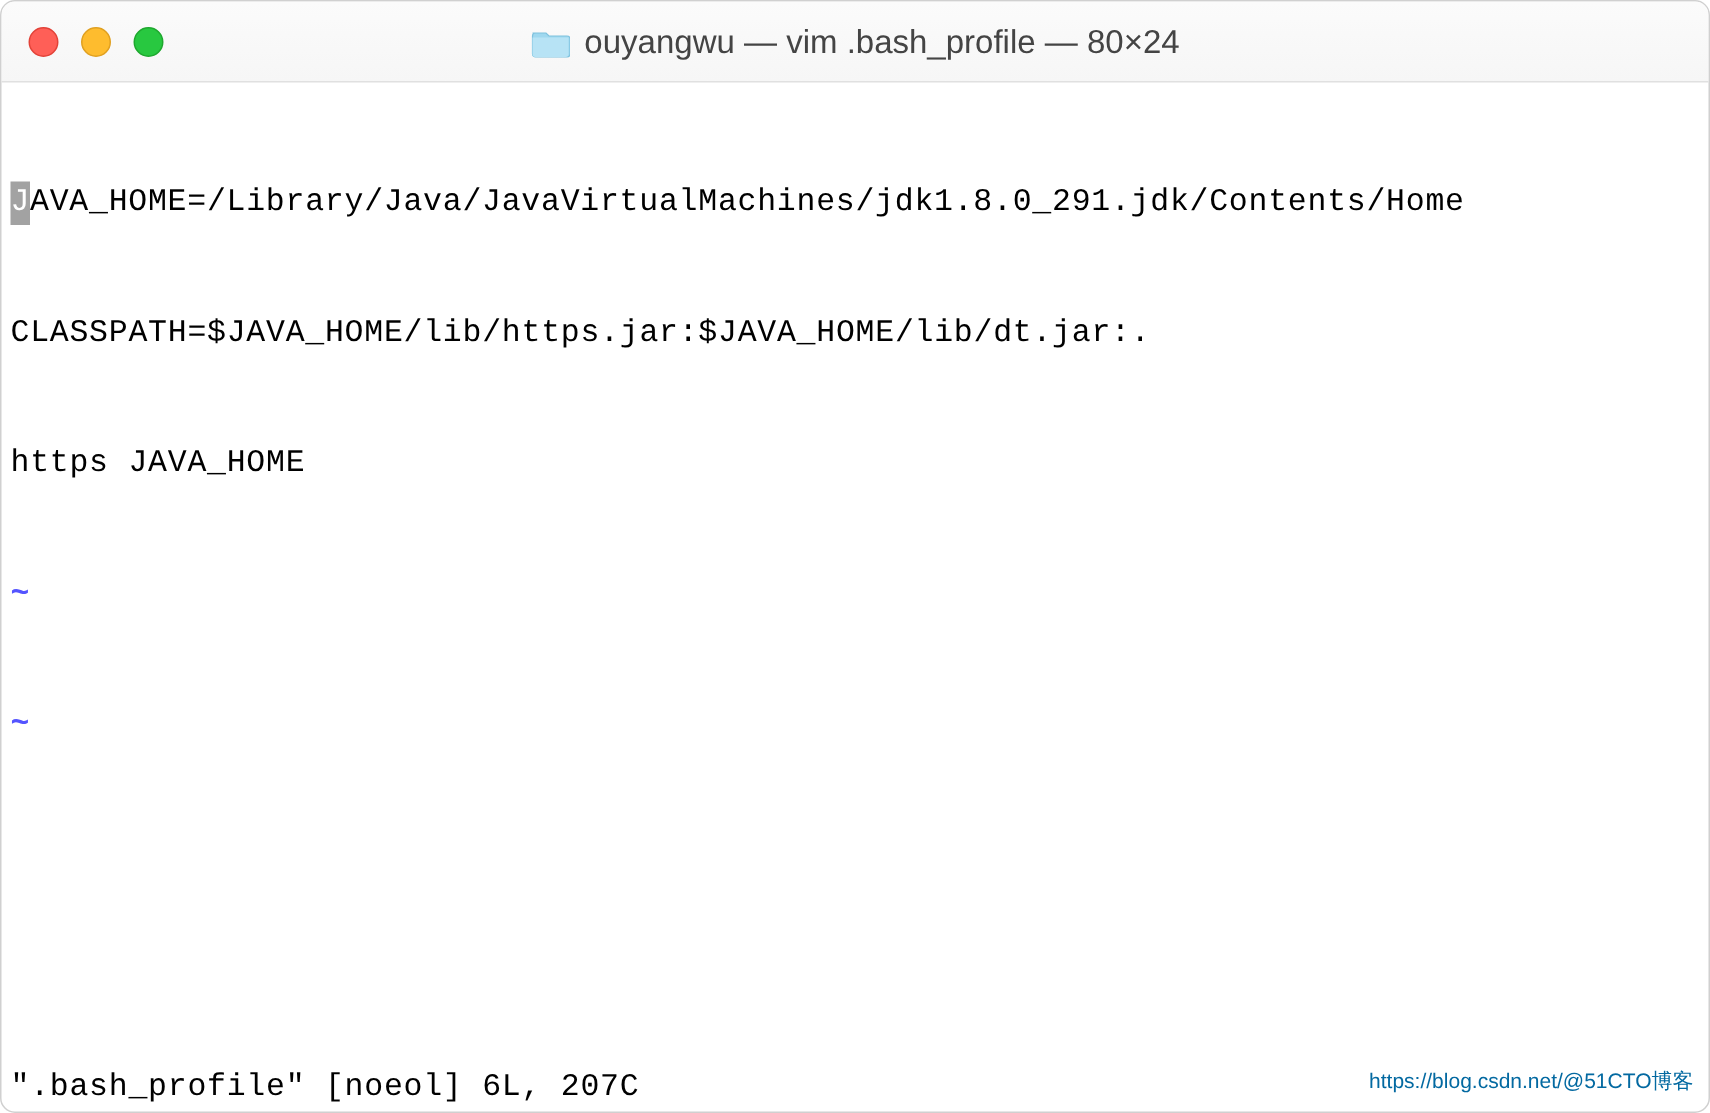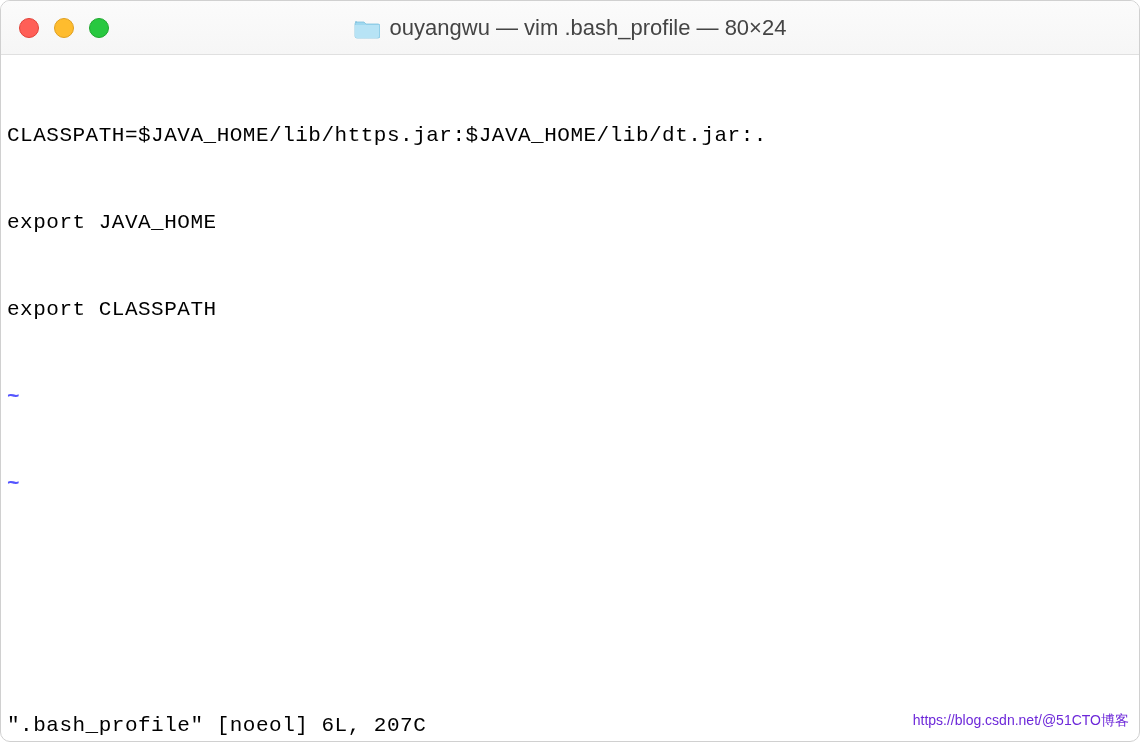--- a/index.html
+++ b/index.html
@@ -101,21 +101,21 @@
       left: 6px;
       height: 30px;
       color: #000;
     }
     .watermark {
       position: absolute;
       right: 10px;
       bottom: 6px;
       font-family: -apple-system, Arial, sans-serif;
       font-size: 14px;
-      color: #6d28d9;
+      color: #0369a1;
       letter-spacing: 0;
     }
   </style>
 </head>
 <body>
 
 <div class="window">
   <div class="titlebar">
     <div class="traffic-lights">
       <div class="light red"></div>
@@ -127,23 +127,23 @@
         <svg viewBox="0 0 26 22">
           <path d="M1 5 h9 l2 2 h12 a2 2 0 0 1 2 2 v10 a2 2 0 0 1 -2 2 h-21 a2 2 0 0 1 -2 -2 v-12 a2 2 0 0 1 2 -2 z" fill="#9fd8ef" stroke="#7fc2de" stroke-width="0.8"></path>
           <path d="M1 8 h24 v11 a2 2 0 0 1 -2 2 h-20 a2 2 0 0 1 -2 -2 z" fill="#b7e3f5"></path>
         </svg>
       </span>
       <span>ouyangwu — vim .bash_profile — 80×24</span>
     </div>
   </div>
 
   <div class="terminal-body">
+    <div class="line"><span class="cursor-cell">J</span><span>AVA_HOME=/Library/Java/JavaVirtualMachines/jdk1.8.0_291.jdk/Contents/Home</span></div>
     <div class="line"><span>CLASSPATH=$JAVA_HOME/lib/https.jar:$JAVA_HOME/lib/dt.jar:.</span></div>
-    <div class="line"><span>export JAVA_HOME</span></div>
-    <div class="line"><span>export CLASSPATH</span></div>
+    <div class="line"><span>https JAVA_HOME</span></div>
     <div class="line"><span class="tilde">~</span></div>
     <div class="line"><span class="tilde">~</span></div>
     
     
     
     
     
     
     
     

